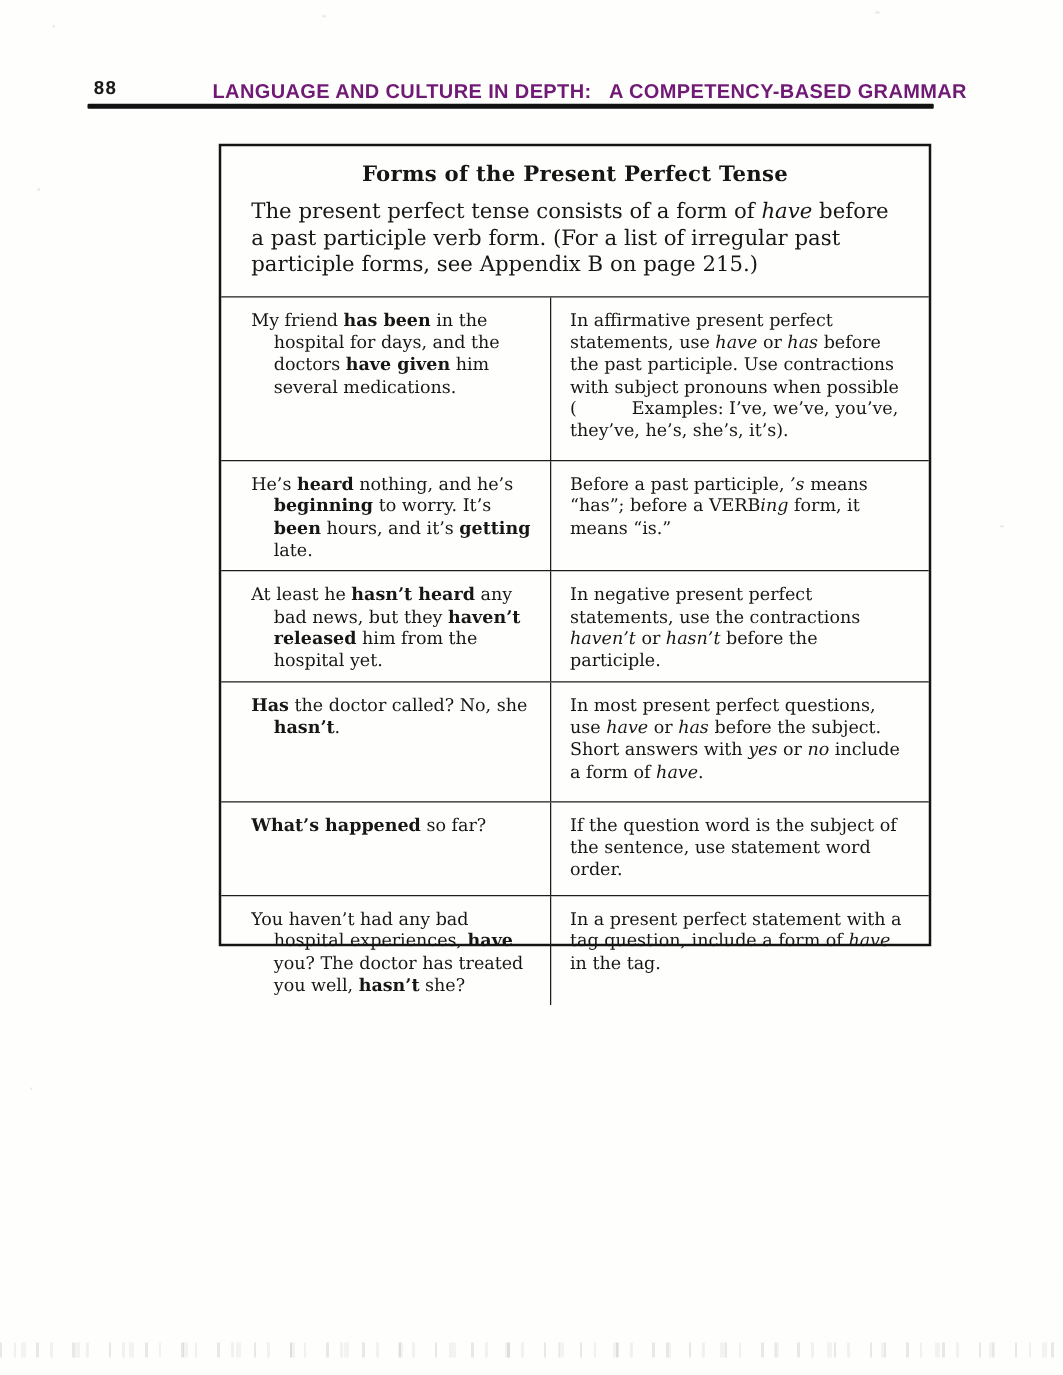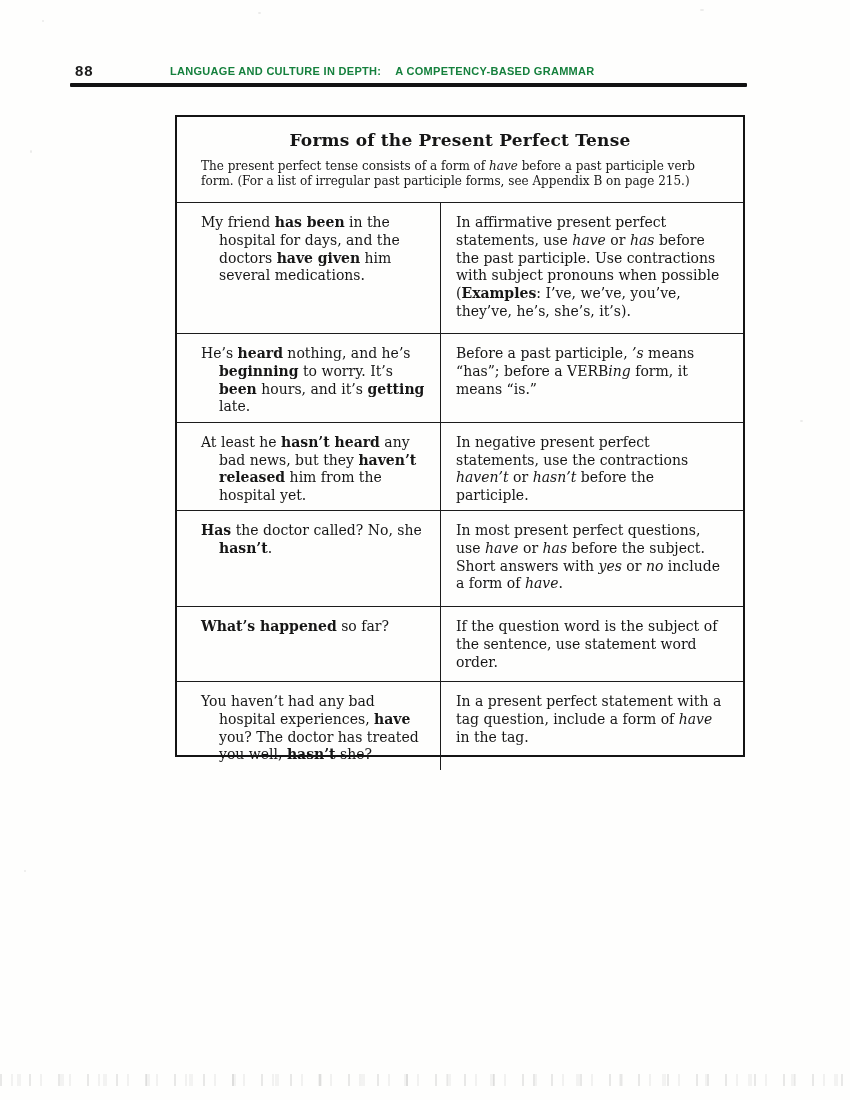--- a/index.html
+++ b/index.html
@@ -10,32 +10,32 @@
     background: #fefefd;
     font-family: "DejaVu Serif", "Liberation Serif", serif;
     color: #161616;
     overflow: hidden;
   }
 
   
   .header { position: absolute; top: 62px; left: 75px; width: 690px;
             font-family: "Liberation Sans", sans-serif; font-weight: bold; }
   .pagenum { font-size: 15px; letter-spacing: 1px; color: #1a1a1a; }
-  .running-head { position: absolute; left: 95px; top: 3px; font-size: 11px;
-                  letter-spacing: 0.3px; color: #15803d; white-space: nowrap; }
+  .running-head { position: absolute; left: 95px; top: 3px; font-size: 16px;
+                  letter-spacing: 0.3px; color: #701a75; white-space: nowrap; }
   .running-head .gap { display: inline-block; width: 14px; }
   .header-rule { position: absolute; top: 83px; left: 70px; width: 677px; height: 4px;
                  background: #121212; border-radius: 1px; }
 
   
   .gbox { position: absolute; top: 115px; left: 175px; width: 570px; height: 642px;
           border: 2.5px solid #141414; box-sizing: border-box; background: #fefefd; }
   .gtitle { margin-top: 13px; text-align: center; font-weight: bold; font-size: 17px;
             letter-spacing: 0.2px; }
-  .intro { margin: 9px 24px 0 24px; font-size: 12px; line-height: 1.27; }
+  .intro { margin: 9px 24px 0 24px; font-size: 17px; line-height: 1.27; }
   .intro p { margin: 0; }
 
   .grid { margin-top: 13px; }
   .row { display: grid; grid-template-columns: 263px 1fr; border-top: 1.6px solid #1c1c1c; }
   .cell { font-size: 14px; line-height: 1.26; }
   .cell p { margin: 0; }
   .cell p + p { margin-top: 8px; }
   .cell.left  { padding: 11px 8px 6px 24px; }
   .cell.left p { text-indent: -18px; padding-left: 18px; }
   .cell.right { padding: 11px 16px 6px 15px; border-left: 1.6px solid #1c1c1c; }
@@ -74,21 +74,21 @@
     <div class="intro">
         <p><span>The present perfect tense consists of a form of </span><span style="font-style: italic;">have</span><span> before a past participle verb form. (For a list of irregular past participle forms, see Appendix B on page 215.)</span></p>
       </div>
 
     <div class="grid">
       <div class="row r1">
         <div class="cell left">
             <p><span>My friend </span><span style="font-weight: bold;">has been</span><span> in the hospital for days, and the doctors </span><span style="font-weight: bold;">have given</span><span> him several medications.</span></p>
           </div>
         <div class="cell right">
-            <p><span>In affirmative present perfect statements, use </span><span style="font-style: italic;">have</span><span> or </span><span style="font-style: italic;">has</span><span> before the past participle. Use contractions with subject pronouns when possible (</span><span style="font-weight: bold;">Examples</span><span>: I’ve, we’ve, you’ve, they’ve, he’s, she’s, it’s).</span></p>
+            <p><span>In affirmative present perfect statements, use </span><span style="font-style: italic;">have</span><span> or </span><span style="font-style: italic;">has</span><span> before the past participle. Use contractions with subject pronouns when possible (</span><span style="font-weight: normal; margin-left: 44px;">Examples</span><span>: I’ve, we’ve, you’ve, they’ve, he’s, she’s, it’s).</span></p>
           </div>
       </div>
       <div class="row r2">
         <div class="cell left">
             <p><span>He’s </span><span style="font-weight: bold;">heard</span><span> nothing, and he’s </span><span style="font-weight: bold;">beginning</span><span> to worry. It’s </span><span style="font-weight: bold;">been</span><span> hours, and it’s </span><span style="font-weight: bold;">getting</span><span> late.</span></p>
           </div>
         <div class="cell right">
             <p><span>Before a past participle, </span><span style="font-style: italic;">’s</span><span> means “has”; before a VERB</span><span style="font-style: italic;">ing</span><span> form, it means “is.”</span></p>
           </div>
       </div>

